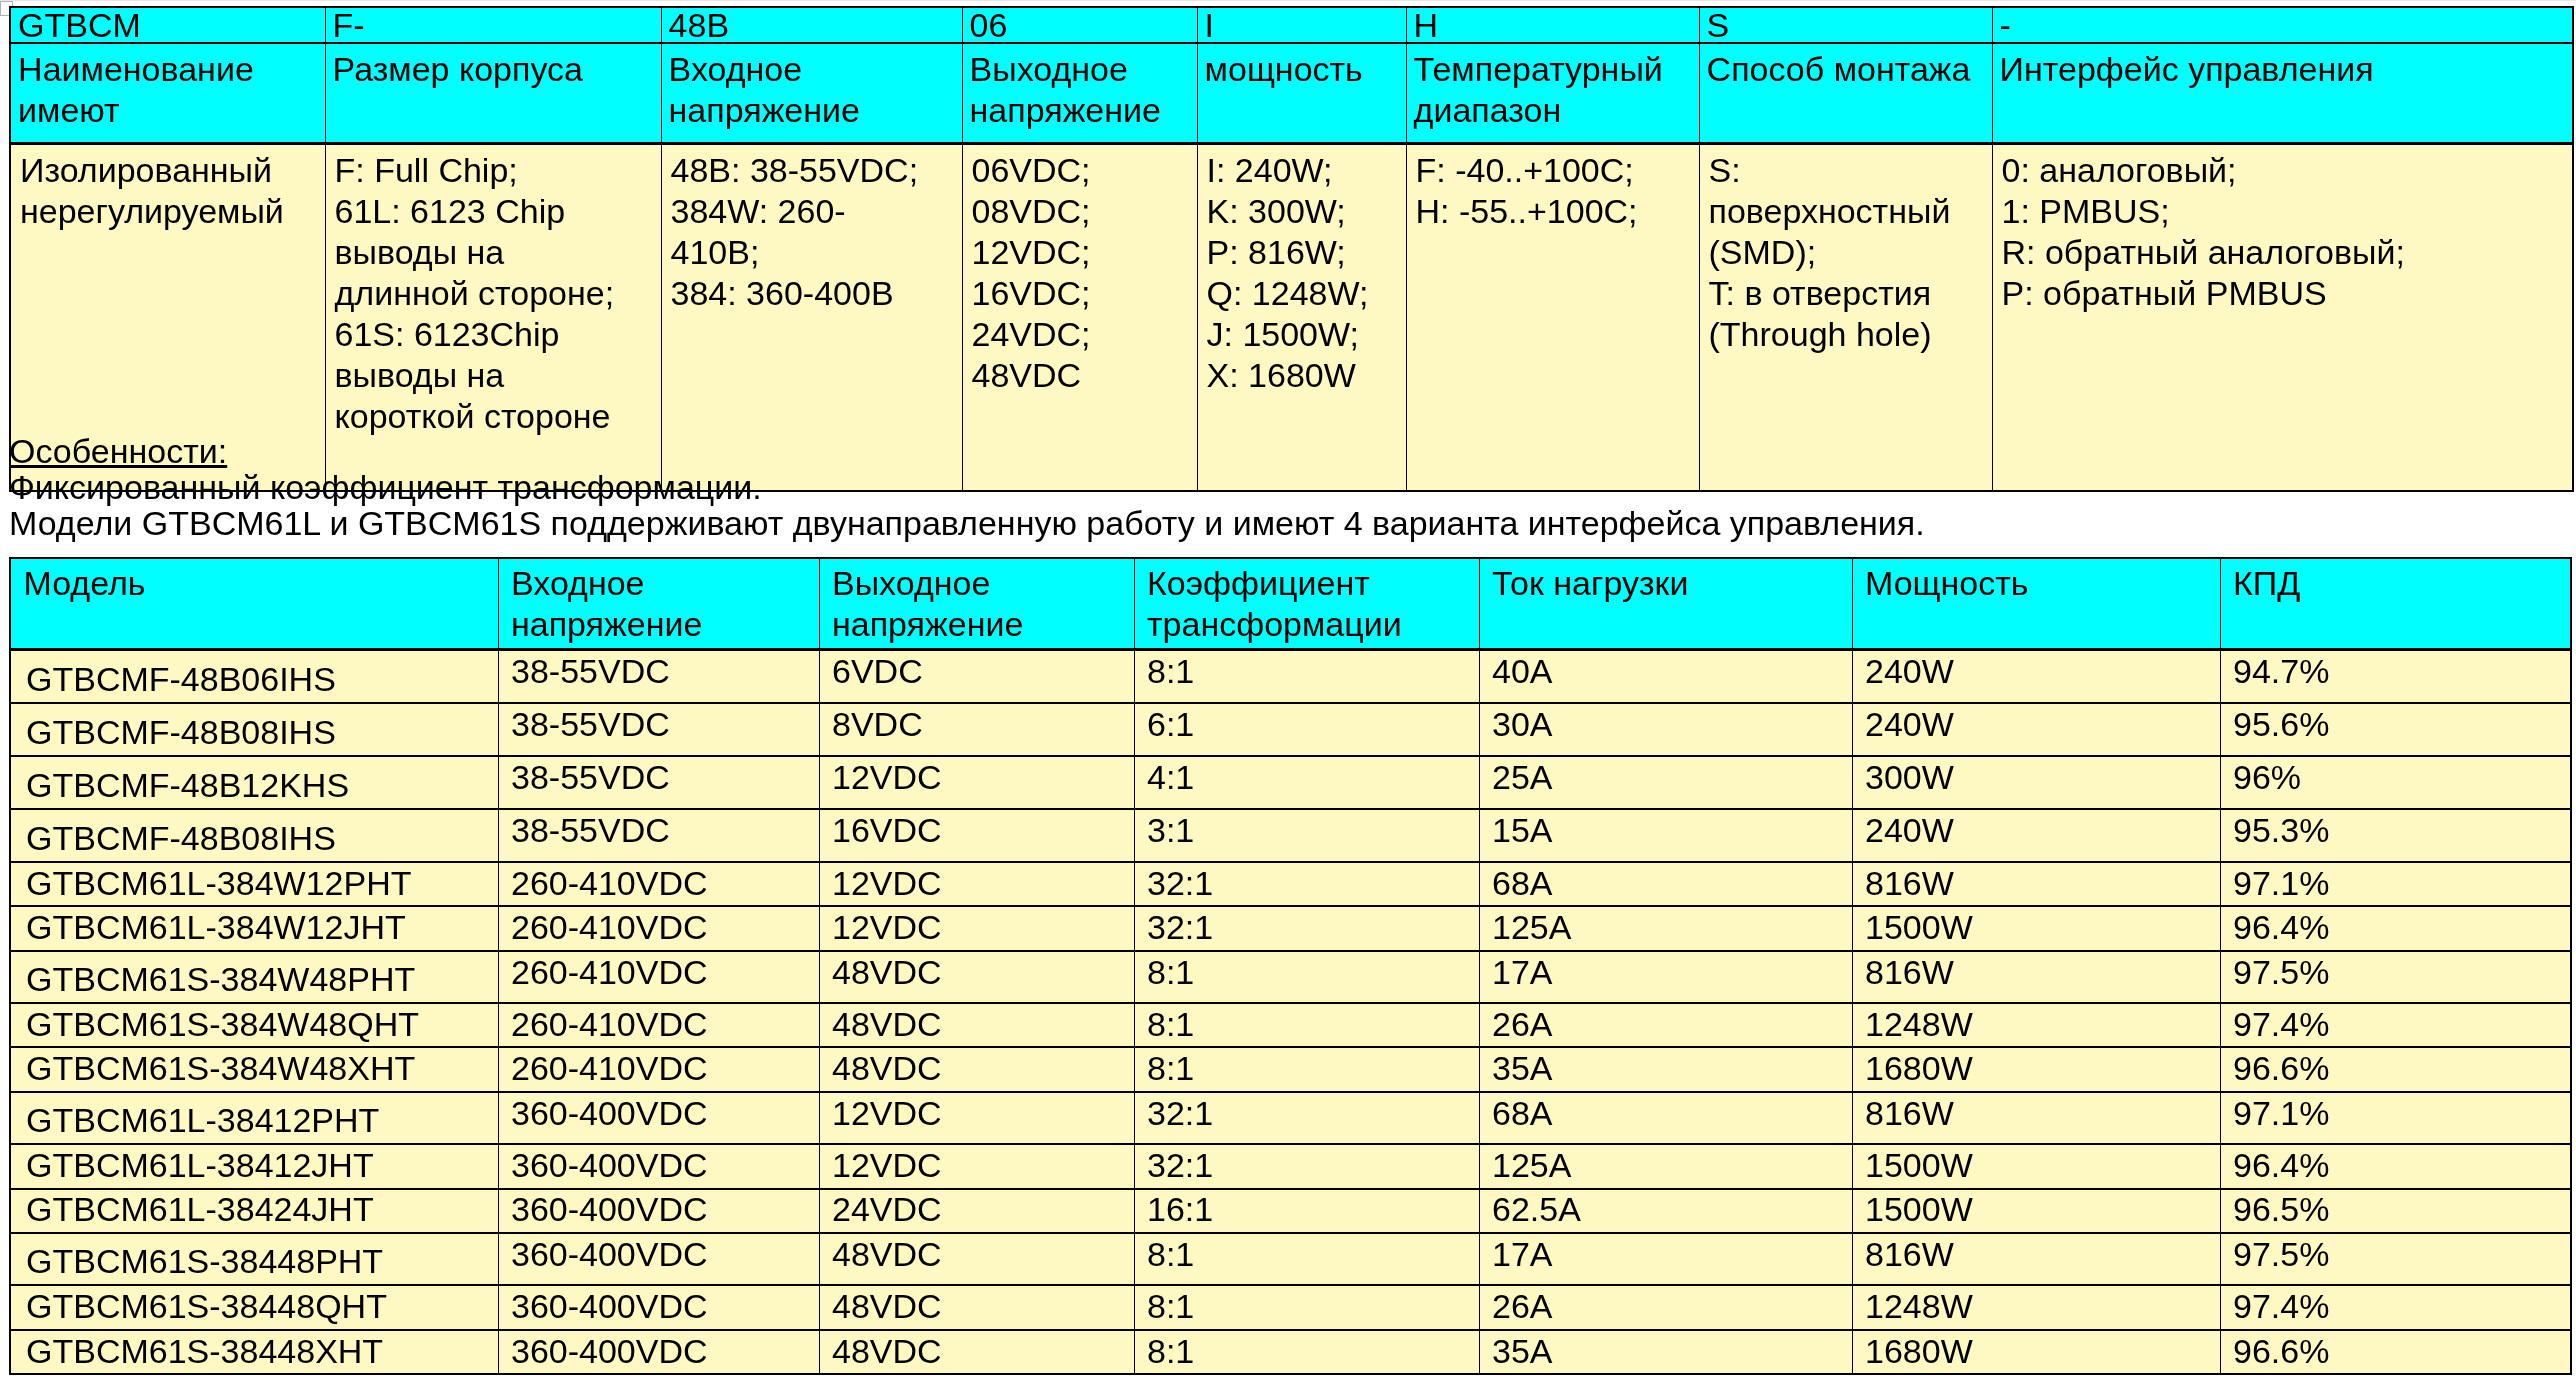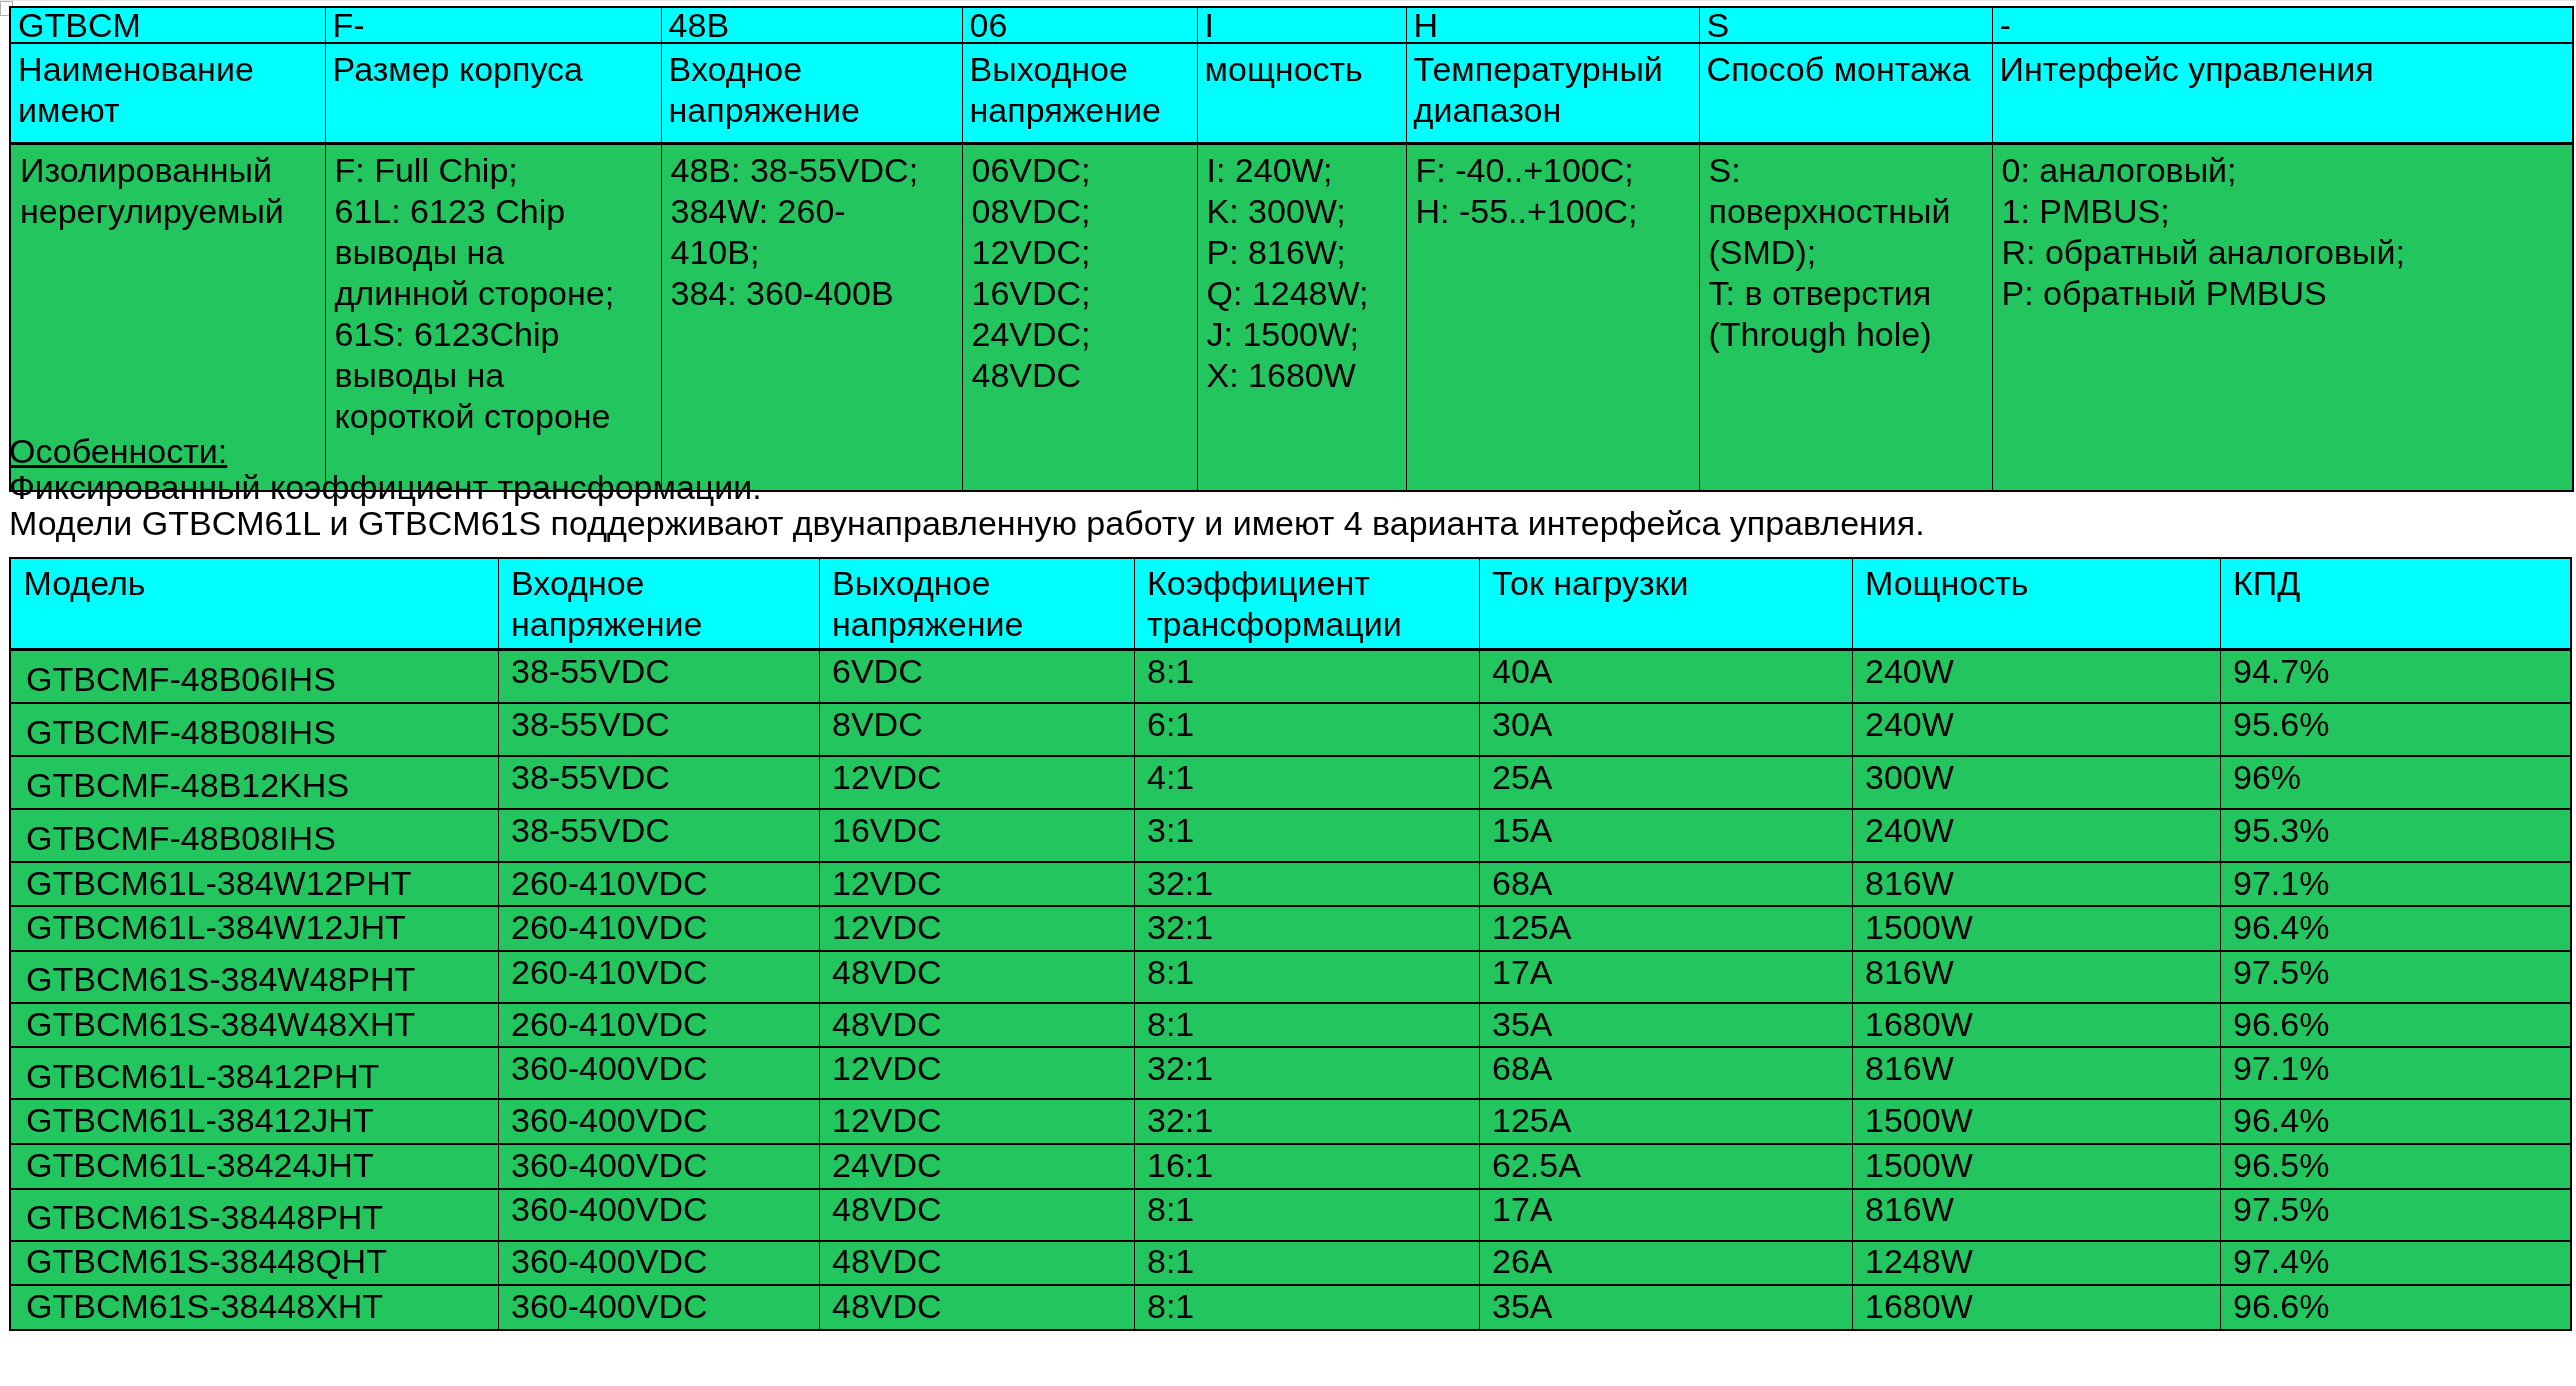--- a/index.html
+++ b/index.html
@@ -22,21 +22,21 @@
     box-sizing: border-box;
   }
   #handle-tl { left: 0; top: 0; width: 13.3px; height: 15px; }
   #handle-br { left: 2559px; top: 441px; width: 11.6px; height: 11.6px; border: 1.8px solid #c0c0c0; }
 
   table {
     border-collapse: collapse;
     table-layout: fixed;
     position: absolute;
     left: 9px;
-    background: #22c55e;
+    background: #fef9c3;
   }
   td { box-sizing: border-box; overflow: hidden; }
 
   
   #ordering-table { top: 5.3px; width: 2562px; border: 2.7px solid #000; }
   #ordering-table td { border: 1.8px solid #000; vertical-align: top; }
   #ordering-table tr.codes td {
     background: #00ffff; height: 34px;
     padding: 0 7.1px; line-height: 34px;
     border-bottom: 2.7px solid #000;
@@ -236,20 +236,29 @@
   <tr class="mrow r-mid">
     <td class="c-model">GTBCM61S-384W48PHT</td>
     <td>260-410VDC</td>
     <td>48VDC</td>
     <td>8:1</td>
     <td>17A</td>
     <td>816W</td>
     <td>97.5%</td>
   </tr>
   <tr class="mrow">
+    <td class="c-model">GTBCM61S-384W48QHT</td>
+    <td>260-410VDC</td>
+    <td>48VDC</td>
+    <td>8:1</td>
+    <td>26A</td>
+    <td>1248W</td>
+    <td>97.4%</td>
+  </tr>
+  <tr class="mrow">
     <td class="c-model">GTBCM61S-384W48XHT</td>
     <td>260-410VDC</td>
     <td>48VDC</td>
     <td>8:1</td>
     <td>35A</td>
     <td>1680W</td>
     <td>96.6%</td>
   </tr>
   <tr class="mrow r-mid">
     <td class="c-model">GTBCM61L-38412PHT</td>

